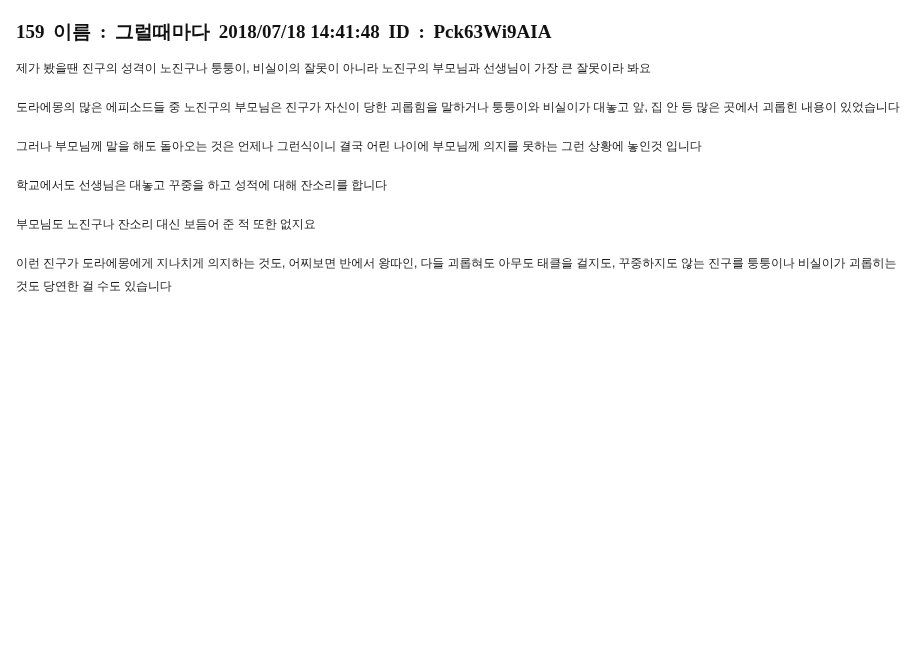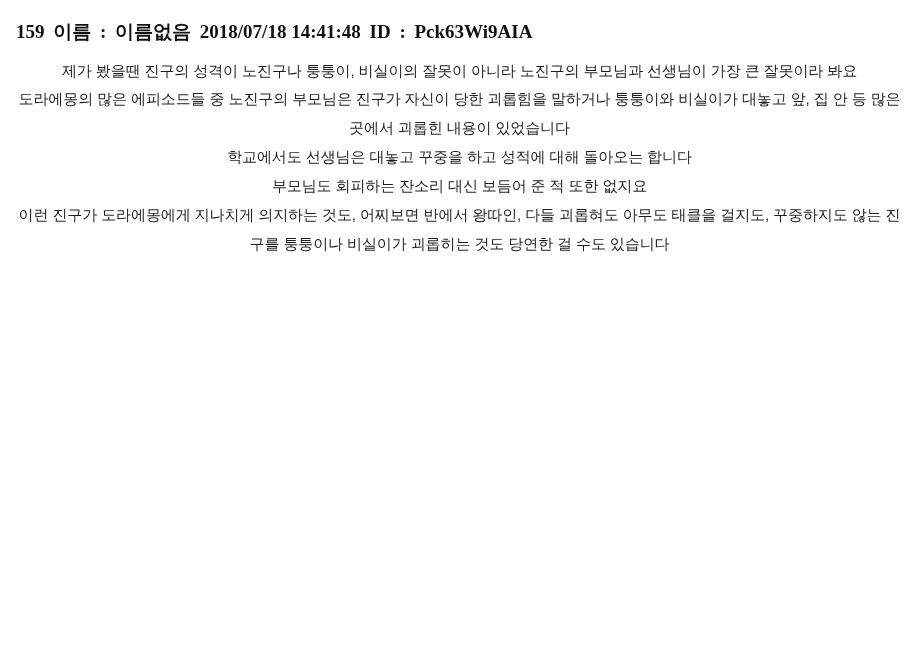--- a/index.html
+++ b/index.html
@@ -28,44 +28,44 @@
     letter-spacing: 0px;
   }
   .post-header span {
     display: inline;
     font-family: Liberation Serif, serif;
   }
   .post-header .sep {
     padding: 0 2px;
   }
   .post-body {
-    font-size: 15px;
+    font-size: 12px;
     line-height: 1.93;
     color: #1d1d1d;
     letter-spacing: -0.1px;
-    text-align: center;
   }
   .para {
     margin: 0;
     padding: 0;
   }
   .para + .para {
-    margin-top: 0px;
+    margin-top: 16px;
   }
 </style>
 </head>
 <body>
 
 <div class="post">
 
   <div class="post-header">
-    <span>159</span><span class="sep">&nbsp;</span><span>이름</span><span class="sep">&nbsp;</span><span>:</span><span class="sep">&nbsp;</span><span>이름없음</span><span class="sep">&nbsp;</span><span>2018/07/18 14:41:48</span><span class="sep">&nbsp;</span><span>ID</span><span class="sep">&nbsp;</span><span>:</span><span class="sep">&nbsp;</span><span>Pck63Wi9AIA</span>
+    <span>159</span><span class="sep">&nbsp;</span><span>이름</span><span class="sep">&nbsp;</span><span>:</span><span class="sep">&nbsp;</span><span>그럴때마다</span><span class="sep">&nbsp;</span><span>2018/07/18 14:41:48</span><span class="sep">&nbsp;</span><span>ID</span><span class="sep">&nbsp;</span><span>:</span><span class="sep">&nbsp;</span><span>Pck63Wi9AIA</span>
   </div>
 
   <div class="post-body">
     <p class="para">제가 봤을땐 진구의 성격이 노진구나 퉁퉁이, 비실이의 잘못이 아니라 노진구의 부모님과 선생님이 가장 큰 잘못이라 봐요</p>
     <p class="para">도라에몽의 많은 에피소드들 중 노진구의 부모님은 진구가 자신이 당한 괴롭힘을 말하거나 퉁퉁이와 비실이가 대놓고 앞, 집 안 등 많은 곳에서 괴롭힌 내용이 있었습니다</p>
-    <p class="para">학교에서도 선생님은 대놓고 꾸중을 하고 성적에 대해 돌아오는 합니다</p>
-    <p class="para">부모님도 회피하는 잔소리 대신 보듬어 준 적 또한 없지요</p>
+    <p class="para">그러나 부모님께 말을 해도 돌아오는 것은 언제나 그런식이니 결국 어린 나이에 부모님께 의지를 못하는 그런 상황에 놓인것 입니다</p>
+    <p class="para">학교에서도 선생님은 대놓고 꾸중을 하고 성적에 대해 잔소리를 합니다</p>
+    <p class="para">부모님도 노진구나 잔소리 대신 보듬어 준 적 또한 없지요</p>
     <p class="para">이런 진구가 도라에몽에게 지나치게 의지하는 것도, 어찌보면 반에서 왕따인, 다들 괴롭혀도 아무도 태클을 걸지도, 꾸중하지도 않는 진구를 퉁퉁이나 비실이가 괴롭히는 것도 당연한 걸 수도 있습니다</p>
   </div>
 
 </div>
 
 </body></html>

